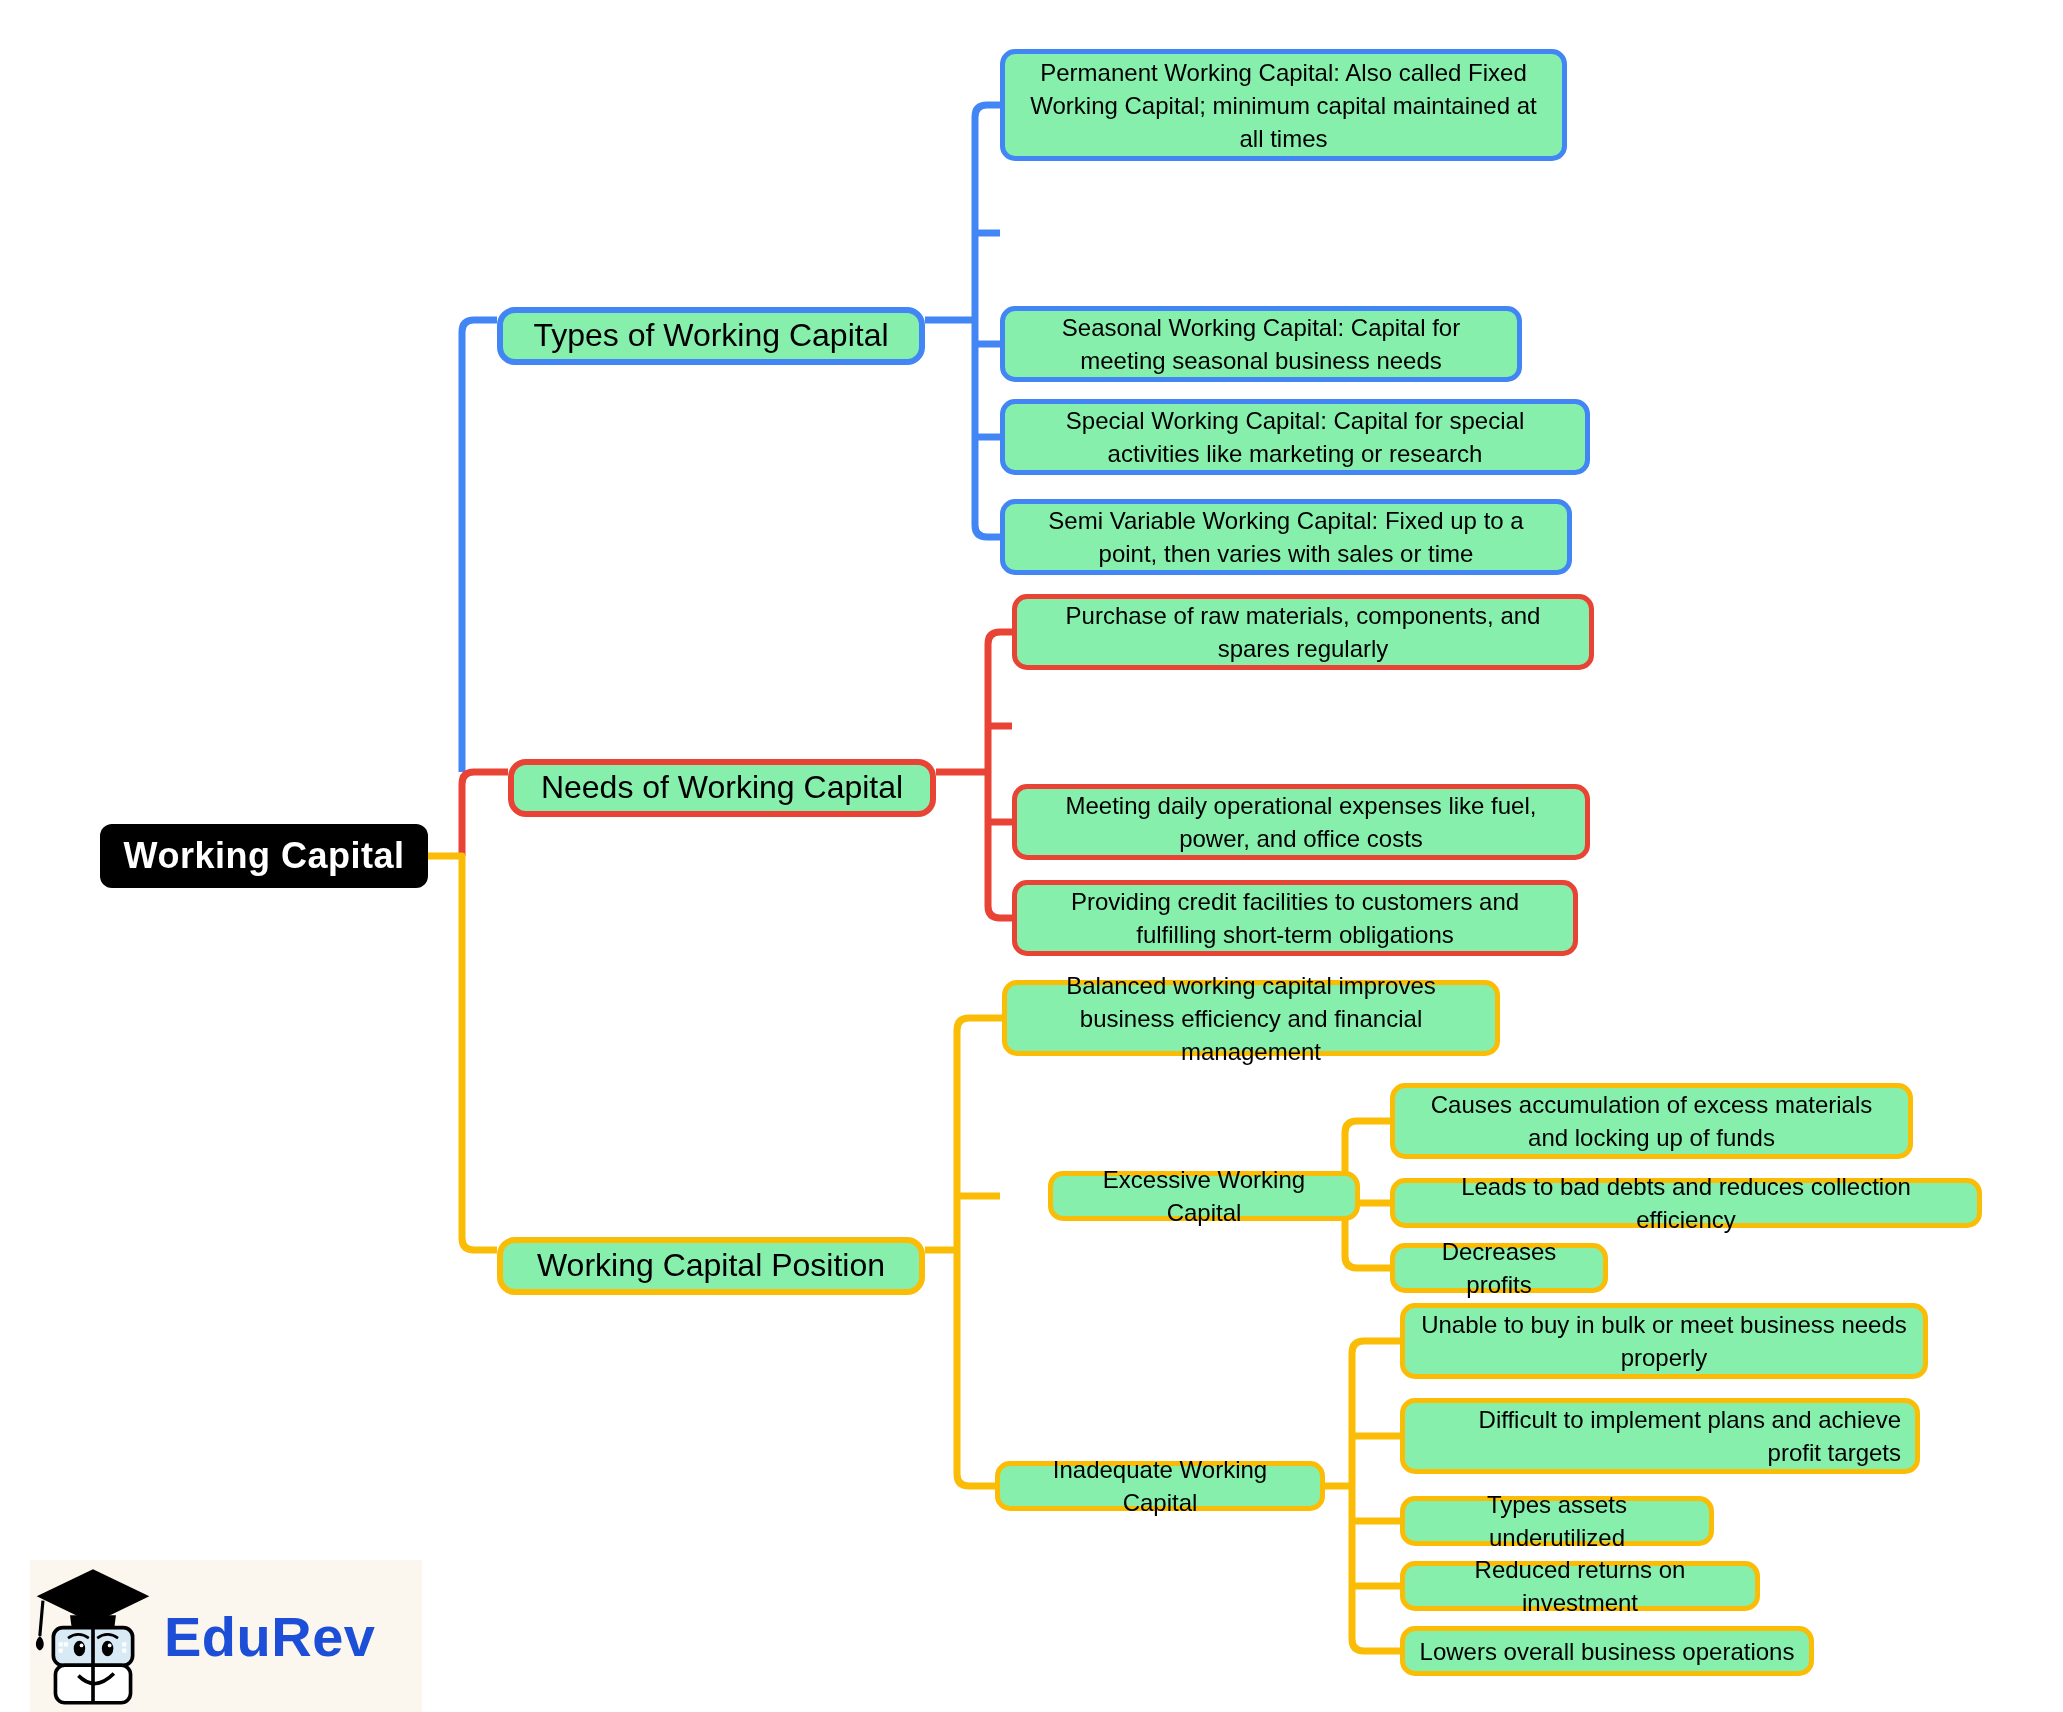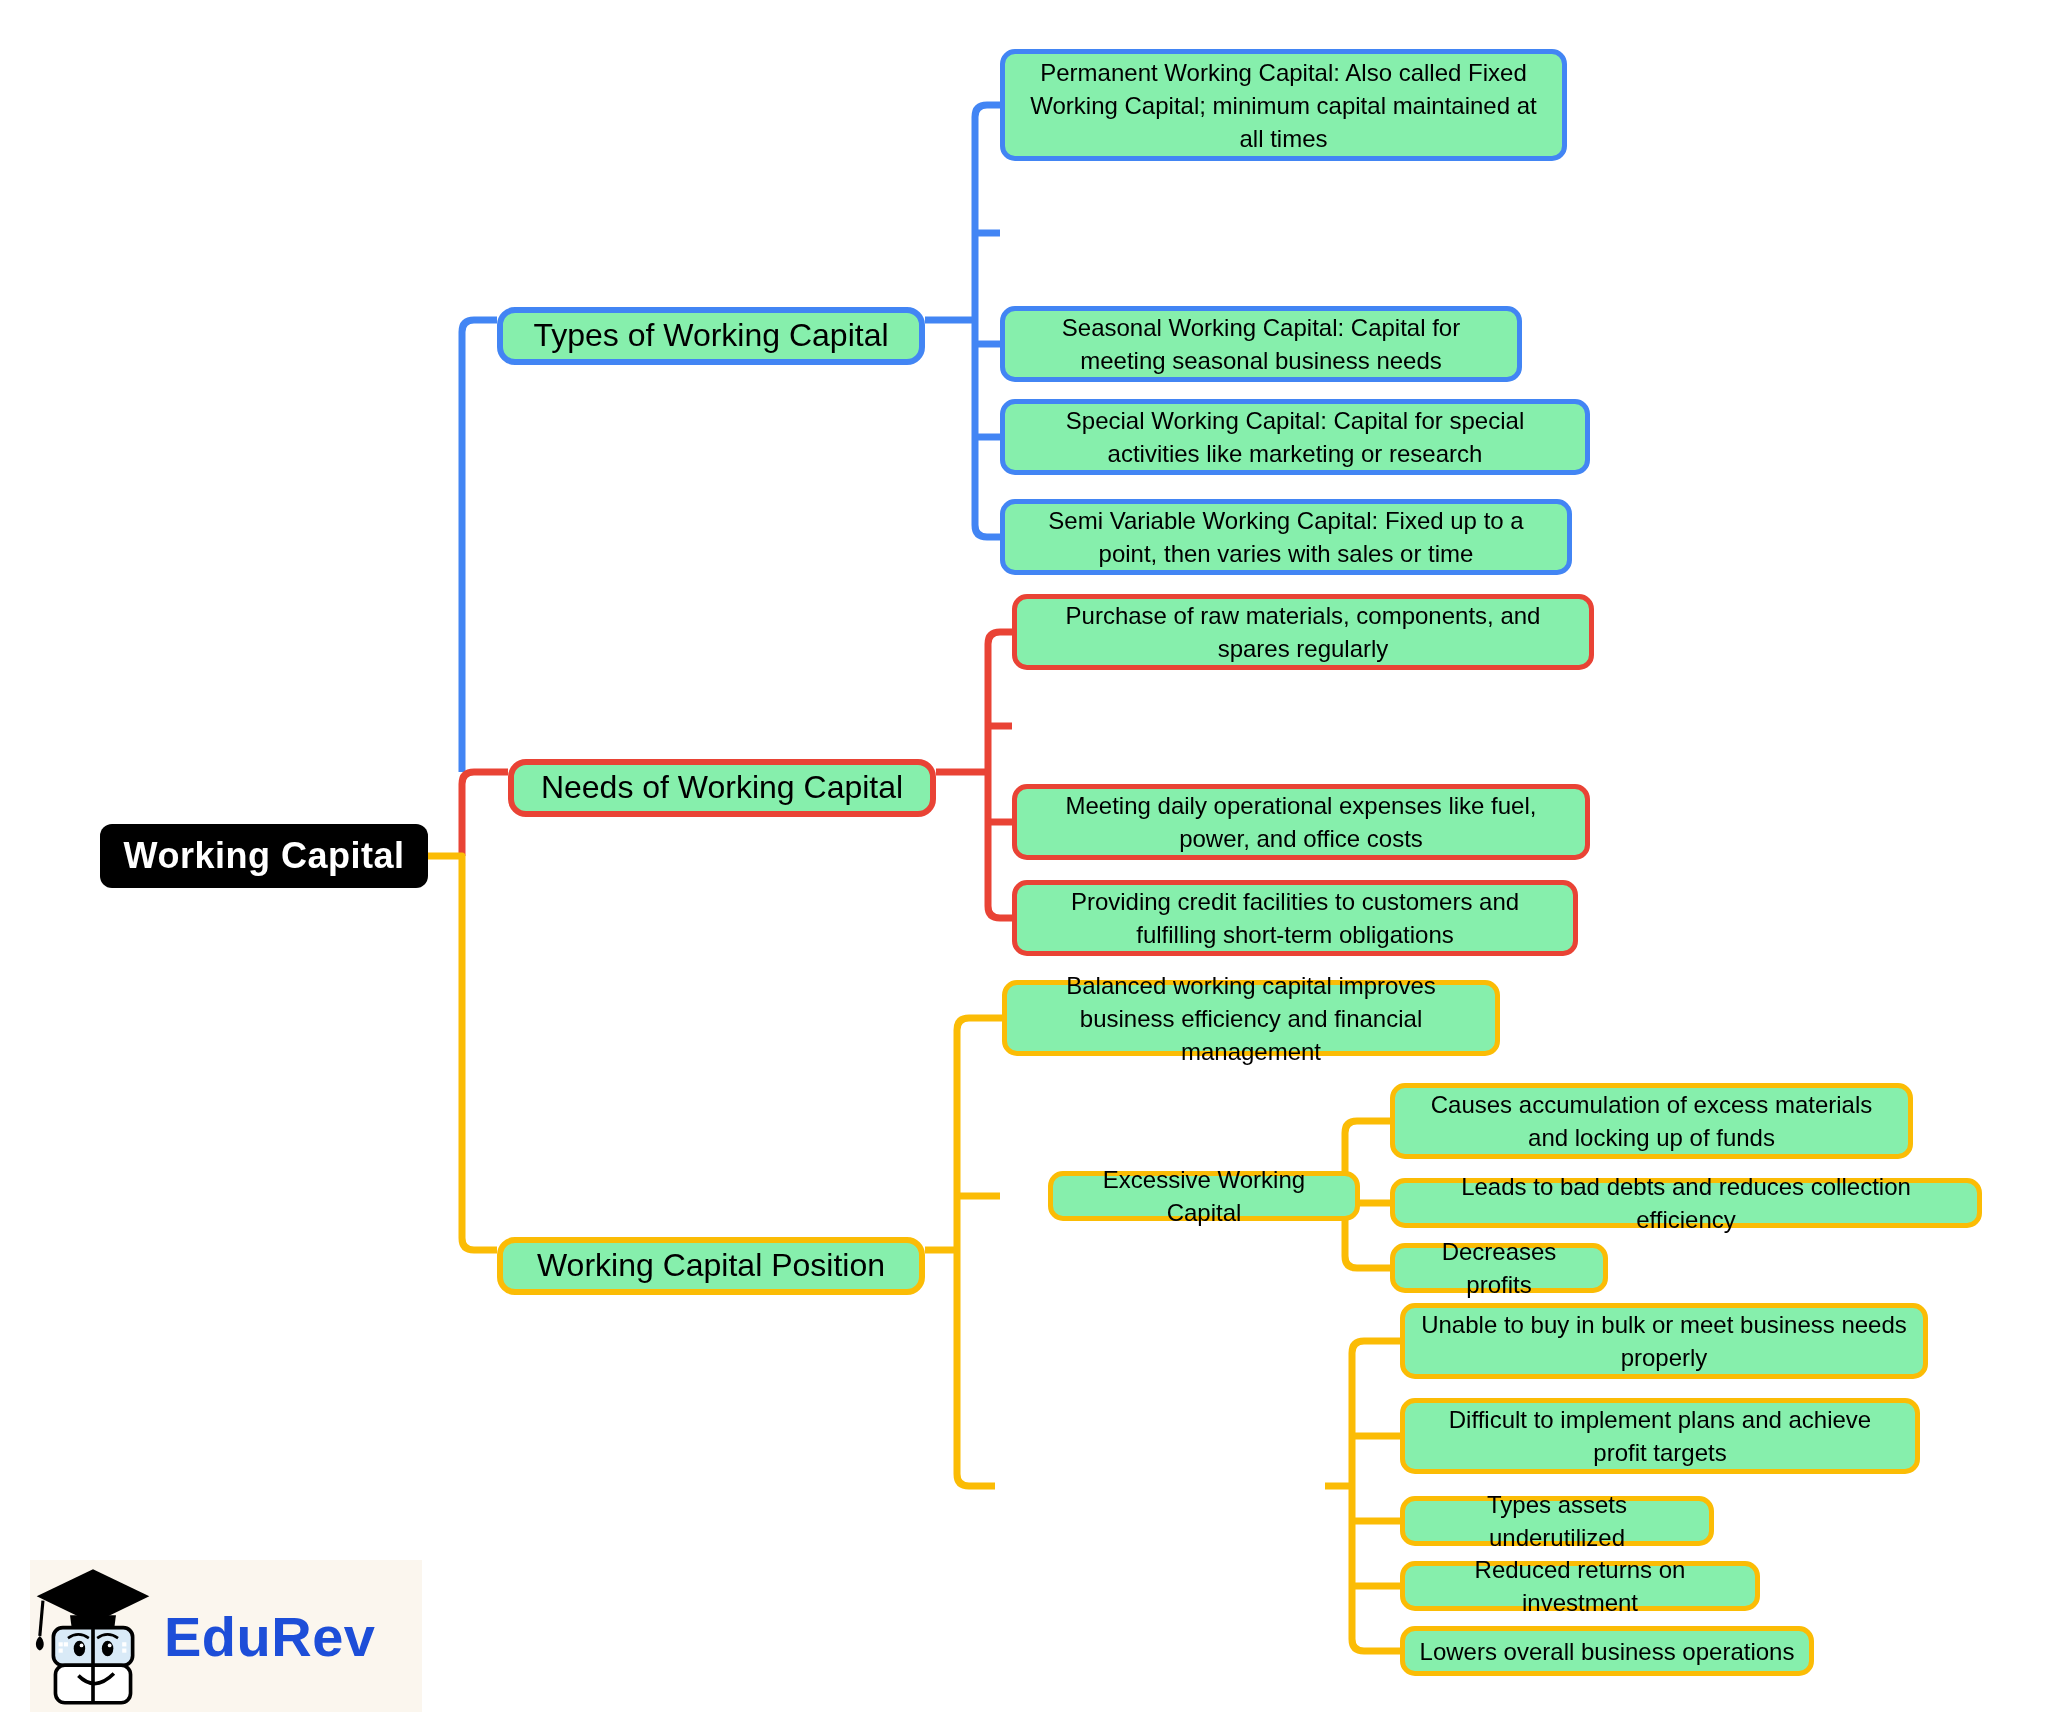--- a/index.html
+++ b/index.html
@@ -107,22 +107,23 @@
   <div class="node leaf b-red" style="left:1012px;top:784px;width:578px;height:76px;">Meeting daily operational expenses like fuel, power, and office costs</div>
   <div class="node leaf b-red" style="left:1012px;top:880px;width:566px;height:76px;">Providing credit facilities to customers and fulfilling short-term obligations</div>
 
   <div class="node leaf b-yellow" style="left:1002px;top:980px;width:498px;height:76px;">Balanced working capital improves business efficiency and financial management</div>
 
   <div class="node leaf b-yellow" style="left:1048px;top:1171px;width:312px;height:50px;">Excessive Working Capital</div>
   <div class="node leaf b-yellow" style="left:1390px;top:1083px;width:523px;height:76px;">Causes accumulation of excess materials and locking up of funds</div>
   <div class="node leaf b-yellow" style="left:1390px;top:1178px;width:592px;height:50px;">Leads to bad debts and reduces collection efficiency</div>
   <div class="node leaf b-yellow" style="left:1390px;top:1243px;width:218px;height:50px;">Decreases profits</div>
 
+  <div class="node leaf b-yellow" style="left:995px;top:1461px;width:330px;height:50px;">Inadequate Working Capital</div>
   <div class="node leaf b-yellow" style="left:1400px;top:1303px;width:528px;height:76px;">Unable to buy in bulk or meet business needs properly</div>
-  <div class="node leaf b-yellow" style="left:1400px;top:1398px;width:520px;height:76px;">Difficult to implement plans and achieve profit targets</div>
+  <div class="node leaf b-yellow" style="left:1400px;top:1398px;width:520px;height:76px;text-align:right;">Difficult to implement plans and achieve profit targets</div>
   <div class="node leaf b-yellow" style="left:1400px;top:1496px;width:314px;height:50px;">Types assets underutilized</div>
   <div class="node leaf b-yellow" style="left:1400px;top:1561px;width:360px;height:50px;">Reduced returns on investment</div>
   <div class="node leaf b-yellow" style="left:1400px;top:1626px;width:414px;height:50px;">Lowers overall business operations</div>
 
   <div class="logo">
     <svg width="126" height="146" viewBox="0 0 120 140">
 
       <path d="M 12 36 L 9 70" stroke="#000" stroke-width="3" fill="none"></path>
       <path d="M 9 70 C 4 74 4 82 9 84 C 14 82 14 74 9 70 Z" fill="#000"></path>
 

